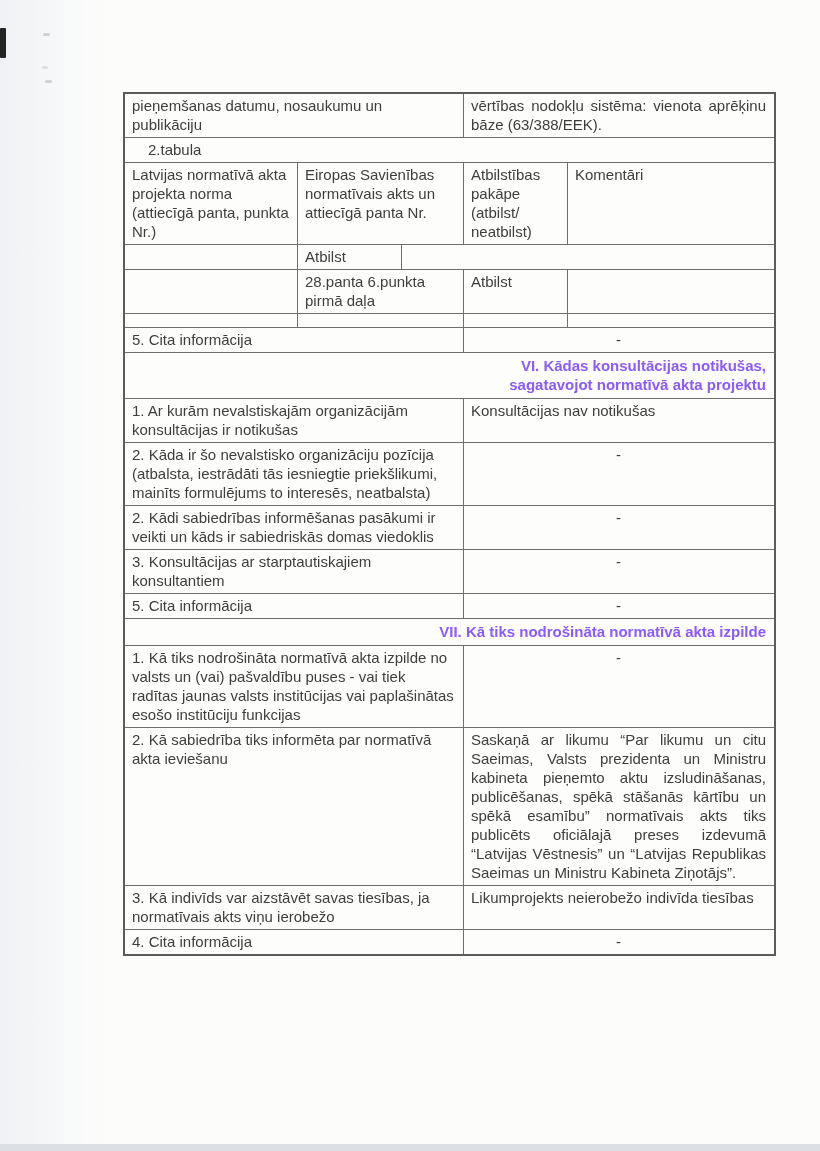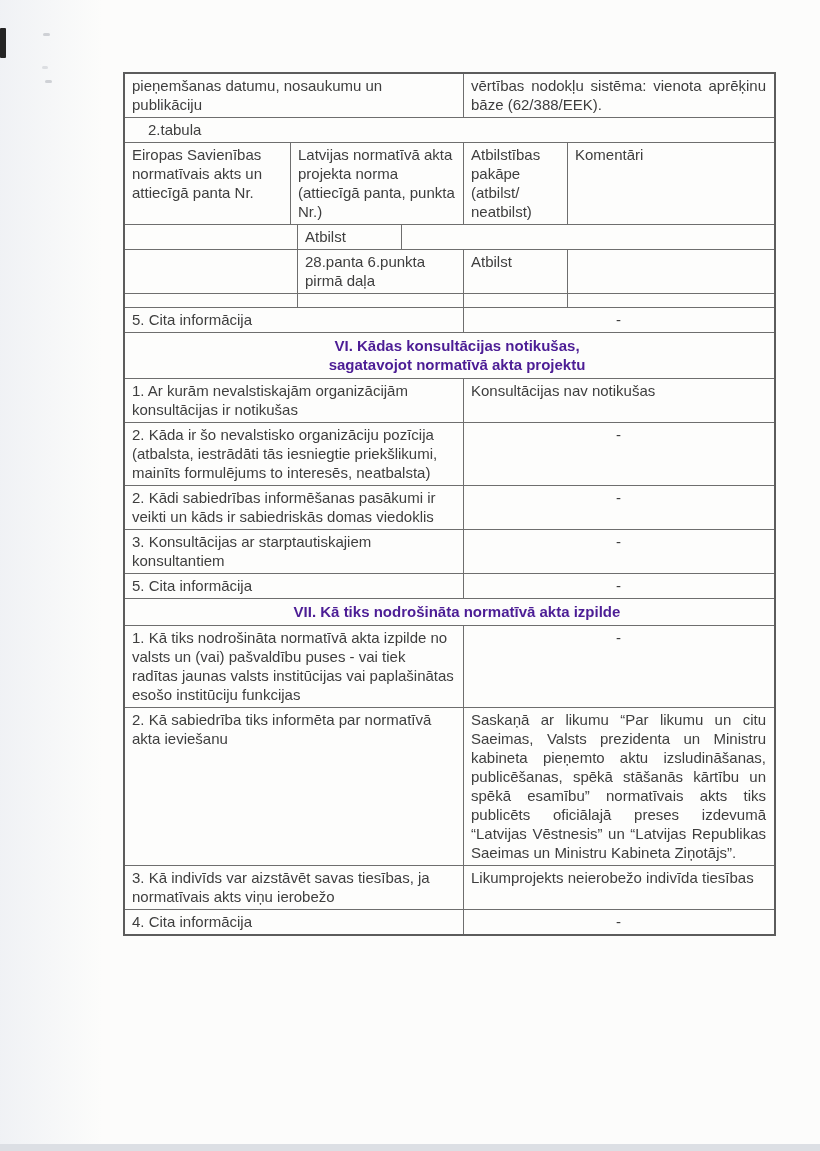--- a/index.html
+++ b/index.html
@@ -25,21 +25,21 @@
     position:absolute;left:0;top:28px;width:6px;height:30px;
     background:#242424;border-radius:1px;
   }
   .smudge{position:absolute;background:#aeb2ba;opacity:.55;border-radius:2px;}
   .smudge.s1{left:43px;top:33px;width:7px;height:3px;}
   .smudge.s2{left:42px;top:66px;width:6px;height:3px;opacity:.35;}
   .smudge.s3{left:45px;top:80px;width:7px;height:3px;}
 
   
   .tbl{
-    position:absolute;left:123px;top:72px;width:653px;
+    position:absolute;left:123px;top:92px;width:653px;
     border:2px solid #5c5c5c;
     box-sizing:border-box;
     background:rgba(255,255,255,0.4);
   }
   .tr{display:flex;border-bottom:1px solid #6e6e6e;}
   .tr:last-child{border-bottom:none;}
   .td{
     border-right:1px solid #6e6e6e;
     padding:2px 8px 3px 7px;
     box-sizing:border-box;
@@ -49,51 +49,51 @@
   .td:last-child{border-right:none;}
   .w-c1{width:173px;flex:none;}
   .w-c2{width:166px;flex:none;}
   .w-c3{width:104px;flex:none;}
   .w-left{width:339px;flex:none;}
   .w-rest{flex:1;}
   .w-full{flex:1;padding-left:23px;}
   .center{text-align:center;}
   .justify{text-align:justify;}
   .heading-cell{
-    font-weight:bold;text-align:center;color:#4c1d95;
+    font-weight:bold;text-align:right;color:#8b5cf6;
     padding-top:3px;padding-bottom:4px;
   }
   .heading-line{display:block;}
   .empty-row .td{min-height:13px;padding-top:0;padding-bottom:0;}
 </style>
 </head>
 <body>
 
 <div class="page">
 
   <div class="scan-left-tint"></div>
   <div class="scan-mark-top"></div>
   <div class="smudge s1"></div>
   <div class="smudge s2"></div>
   <div class="smudge s3"></div>
 
   <div class="tbl">
 
     <div class="tr">
       <div class="td w-left">pieņemšanas datumu, nosaukumu un publikāciju</div>
-      <div class="td w-rest justify">vērtības nodokļu sistēma: vienota aprēķinu bāze (62/388/EEK).</div>
+      <div class="td w-rest justify">vērtības nodokļu sistēma: vienota aprēķinu bāze (63/388/EEK).</div>
     </div>
 
     <div class="tr">
       <div class="td w-full">2.tabula</div>
     </div>
 
     <div class="tr">
+      <div class="td w-c1">Latvijas normatīvā akta projekta norma (attiecīgā panta, punkta Nr.)</div>
       <div class="td w-c2">Eiropas Savienības normatīvais akts un attiecīgā panta Nr.</div>
-      <div class="td w-c1">Latvijas normatīvā akta projekta norma (attiecīgā panta, punkta Nr.)</div>
       <div class="td w-c3">Atbilstības pakāpe (atbilst/ neatbilst)</div>
       <div class="td w-rest">Komentāri</div>
     </div>
 
     <div class="tr">
       <div class="td w-c1"></div>
       <div class="td w-c3">Atbilst</div>
       <div class="td w-rest"></div>
     </div>
 

